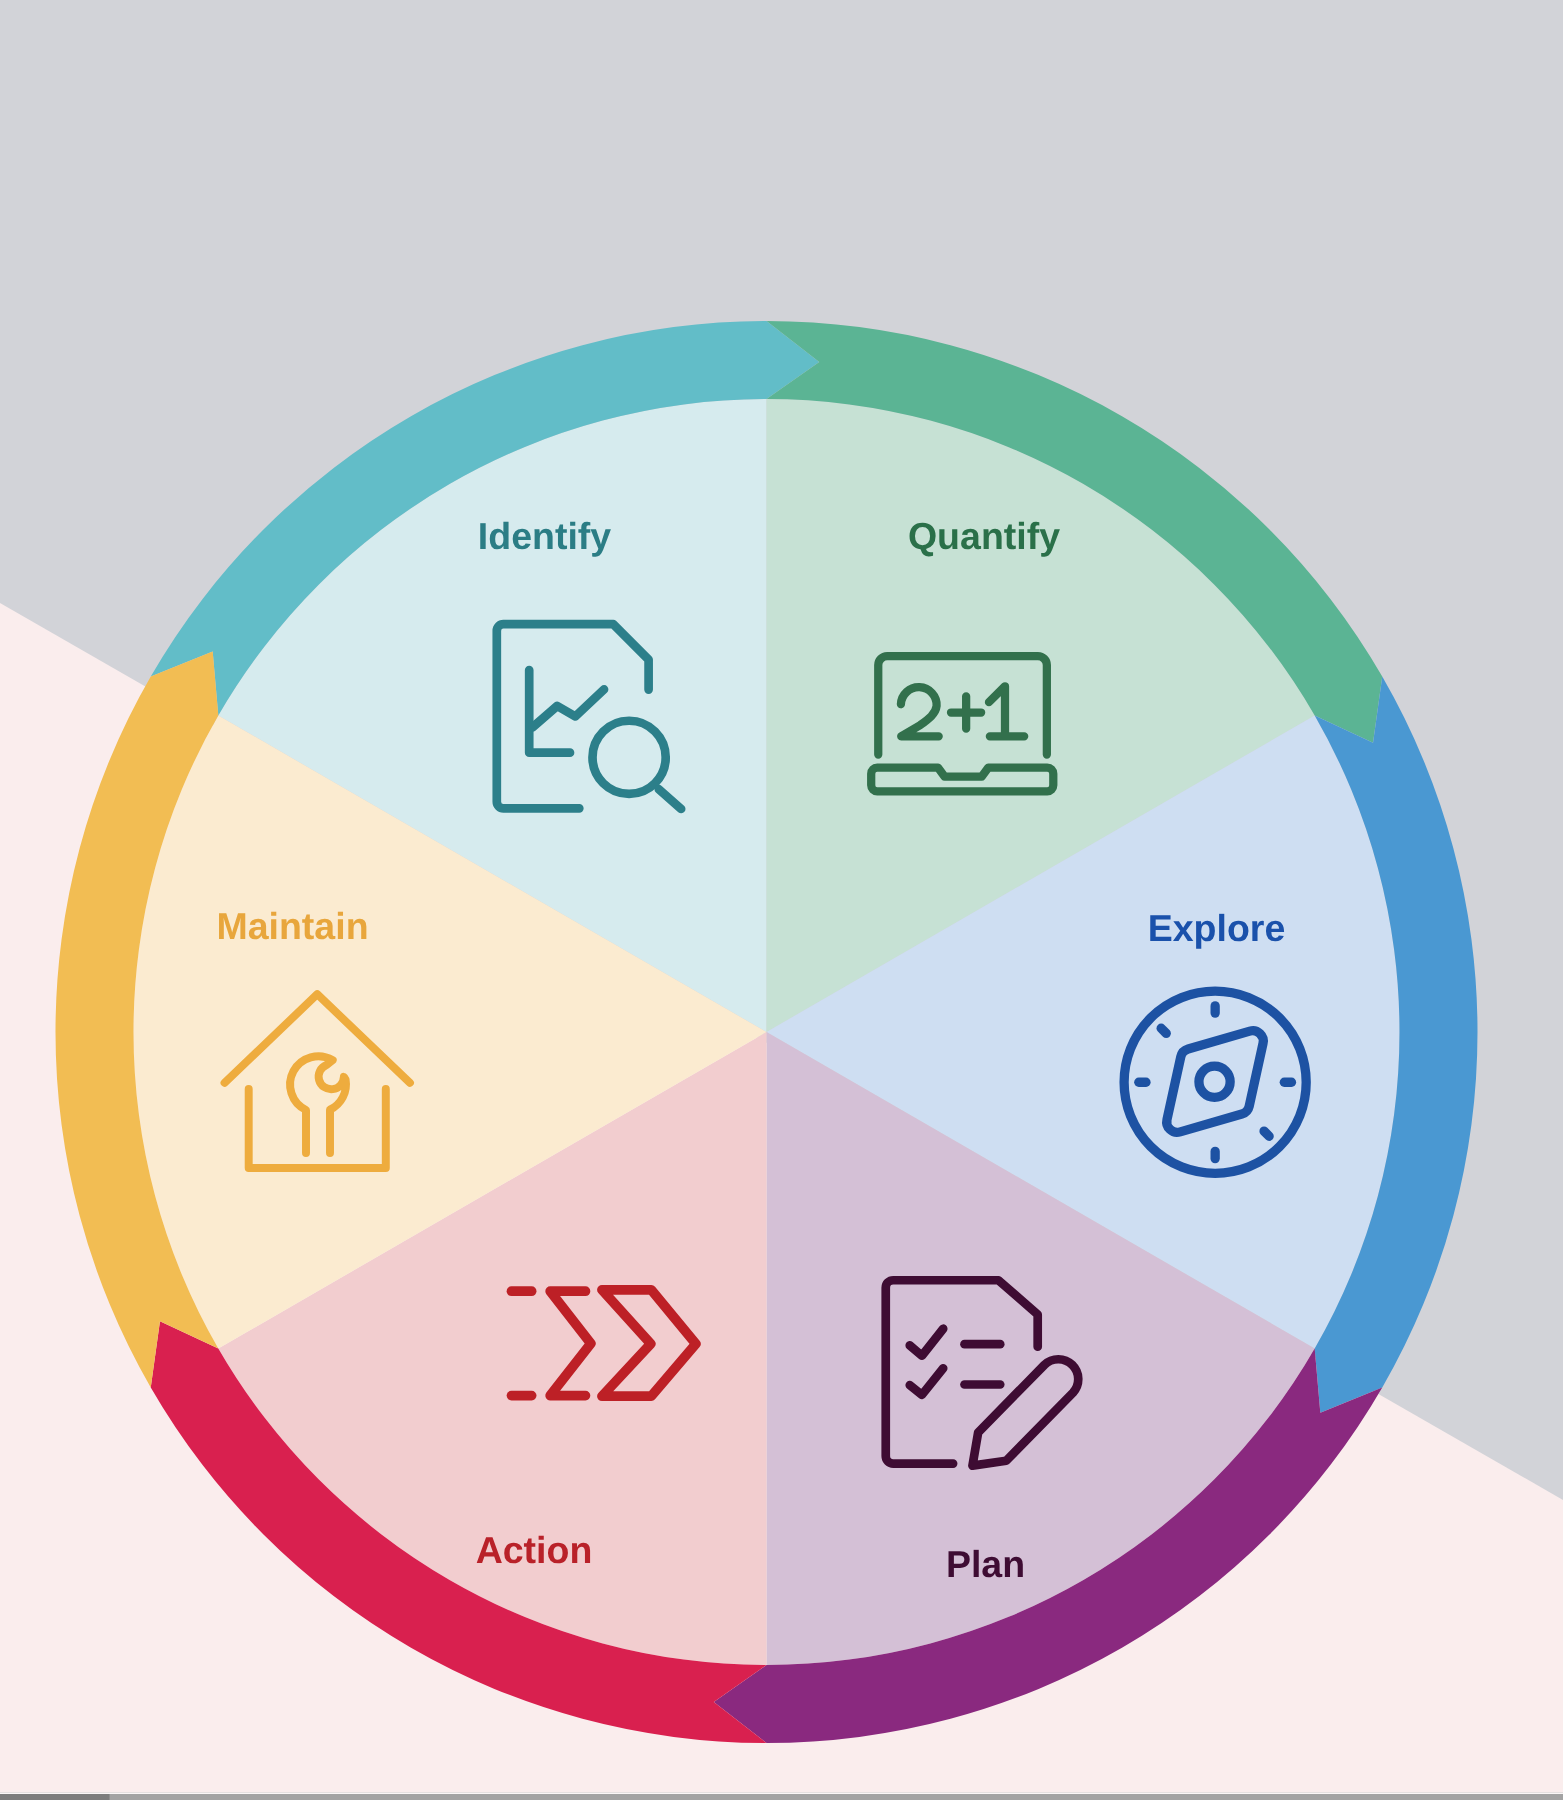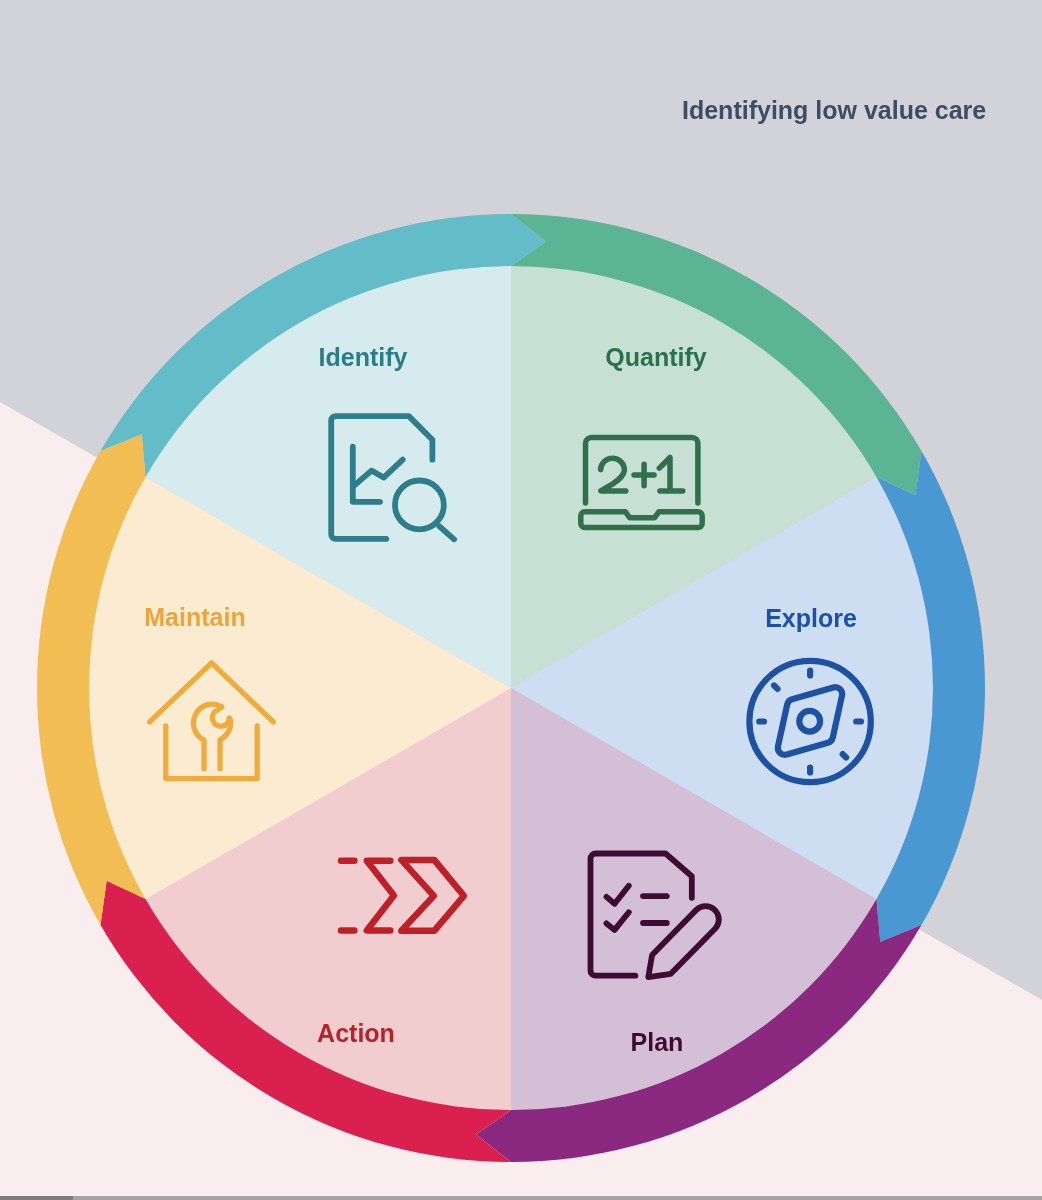--- a/index.html
+++ b/index.html
@@ -99,17 +99,16 @@
 
     <g fill="none" stroke="#eeac3e" stroke-width="5.3" stroke-linecap="round" stroke-linejoin="round">
       <path d="M149.7 721.9 L211.5 662.8 L273.3 721.9"></path>
       <path d="M165.8 726 V778.6 H257.2 V726"></path>
       <path d="M204 768.7 V740 A18.85 18.85 0 1 1 221.8 706.8
                L217.6 710 A8.41 8.41 0 1 0 229.25 717.9
                L230.4 719.7 A18.85 18.85 0 0 1 220 739.8 V768.7"></path>
     </g>
   </svg>
 
-  <div id="title">Identifying low value care</div>
   <div id="scrollbar">
     <div id="scrollthumb"></div>
   </div>
 </div>
 
 </body></html>

